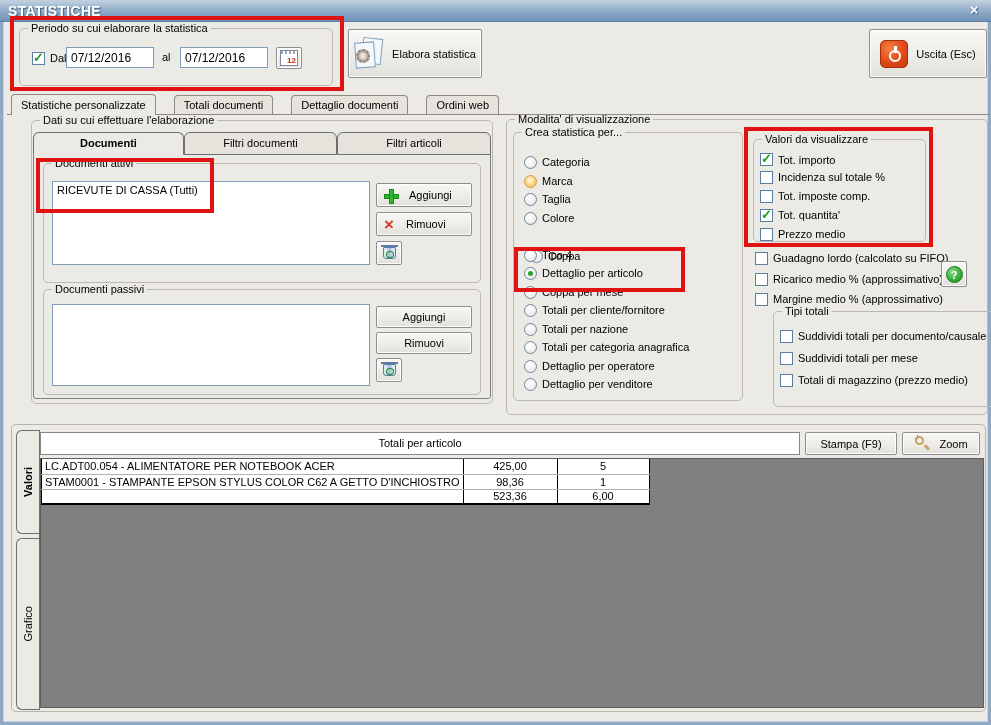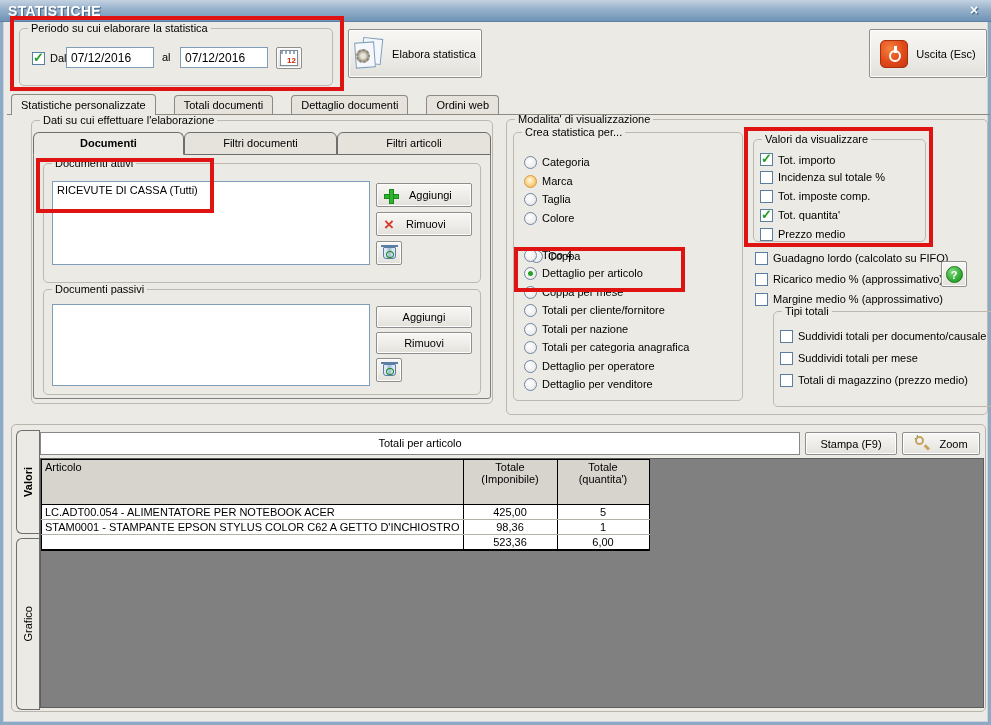--- a/index.html
+++ b/index.html
@@ -355,27 +355,20 @@
 
     <div class="grayarea" style="left:28px;top:33px;width:944px;height:250px;"></div>
 
     <table class="grid" style="left:29px;top:34px;">
       <colgroup>
           <col style="width:398px">
           <col style="width:94px">
           <col style="width:92px">
         </colgroup>
       <tbody>
-          <tr style="height:45px;">
-        <th class="first">Articolo</th>
-        <th>Totale
-(Imponibile)</th>
-        <th>Totale
-(quantita')</th>
-      </tr>
       <tr>
         <td>LC.ADT00.054 - ALIMENTATORE PER NOTEBOOK ACER</td>
         <td class="num">425,00</td>
         <td class="num">5</td>
       </tr>
       <tr>
         <td>STAM0001 - STAMPANTE EPSON STYLUS COLOR C62 A GETTO D'INCHIOSTRO</td>
         <td class="num">98,36</td>
         <td class="num">1</td>
       </tr>

